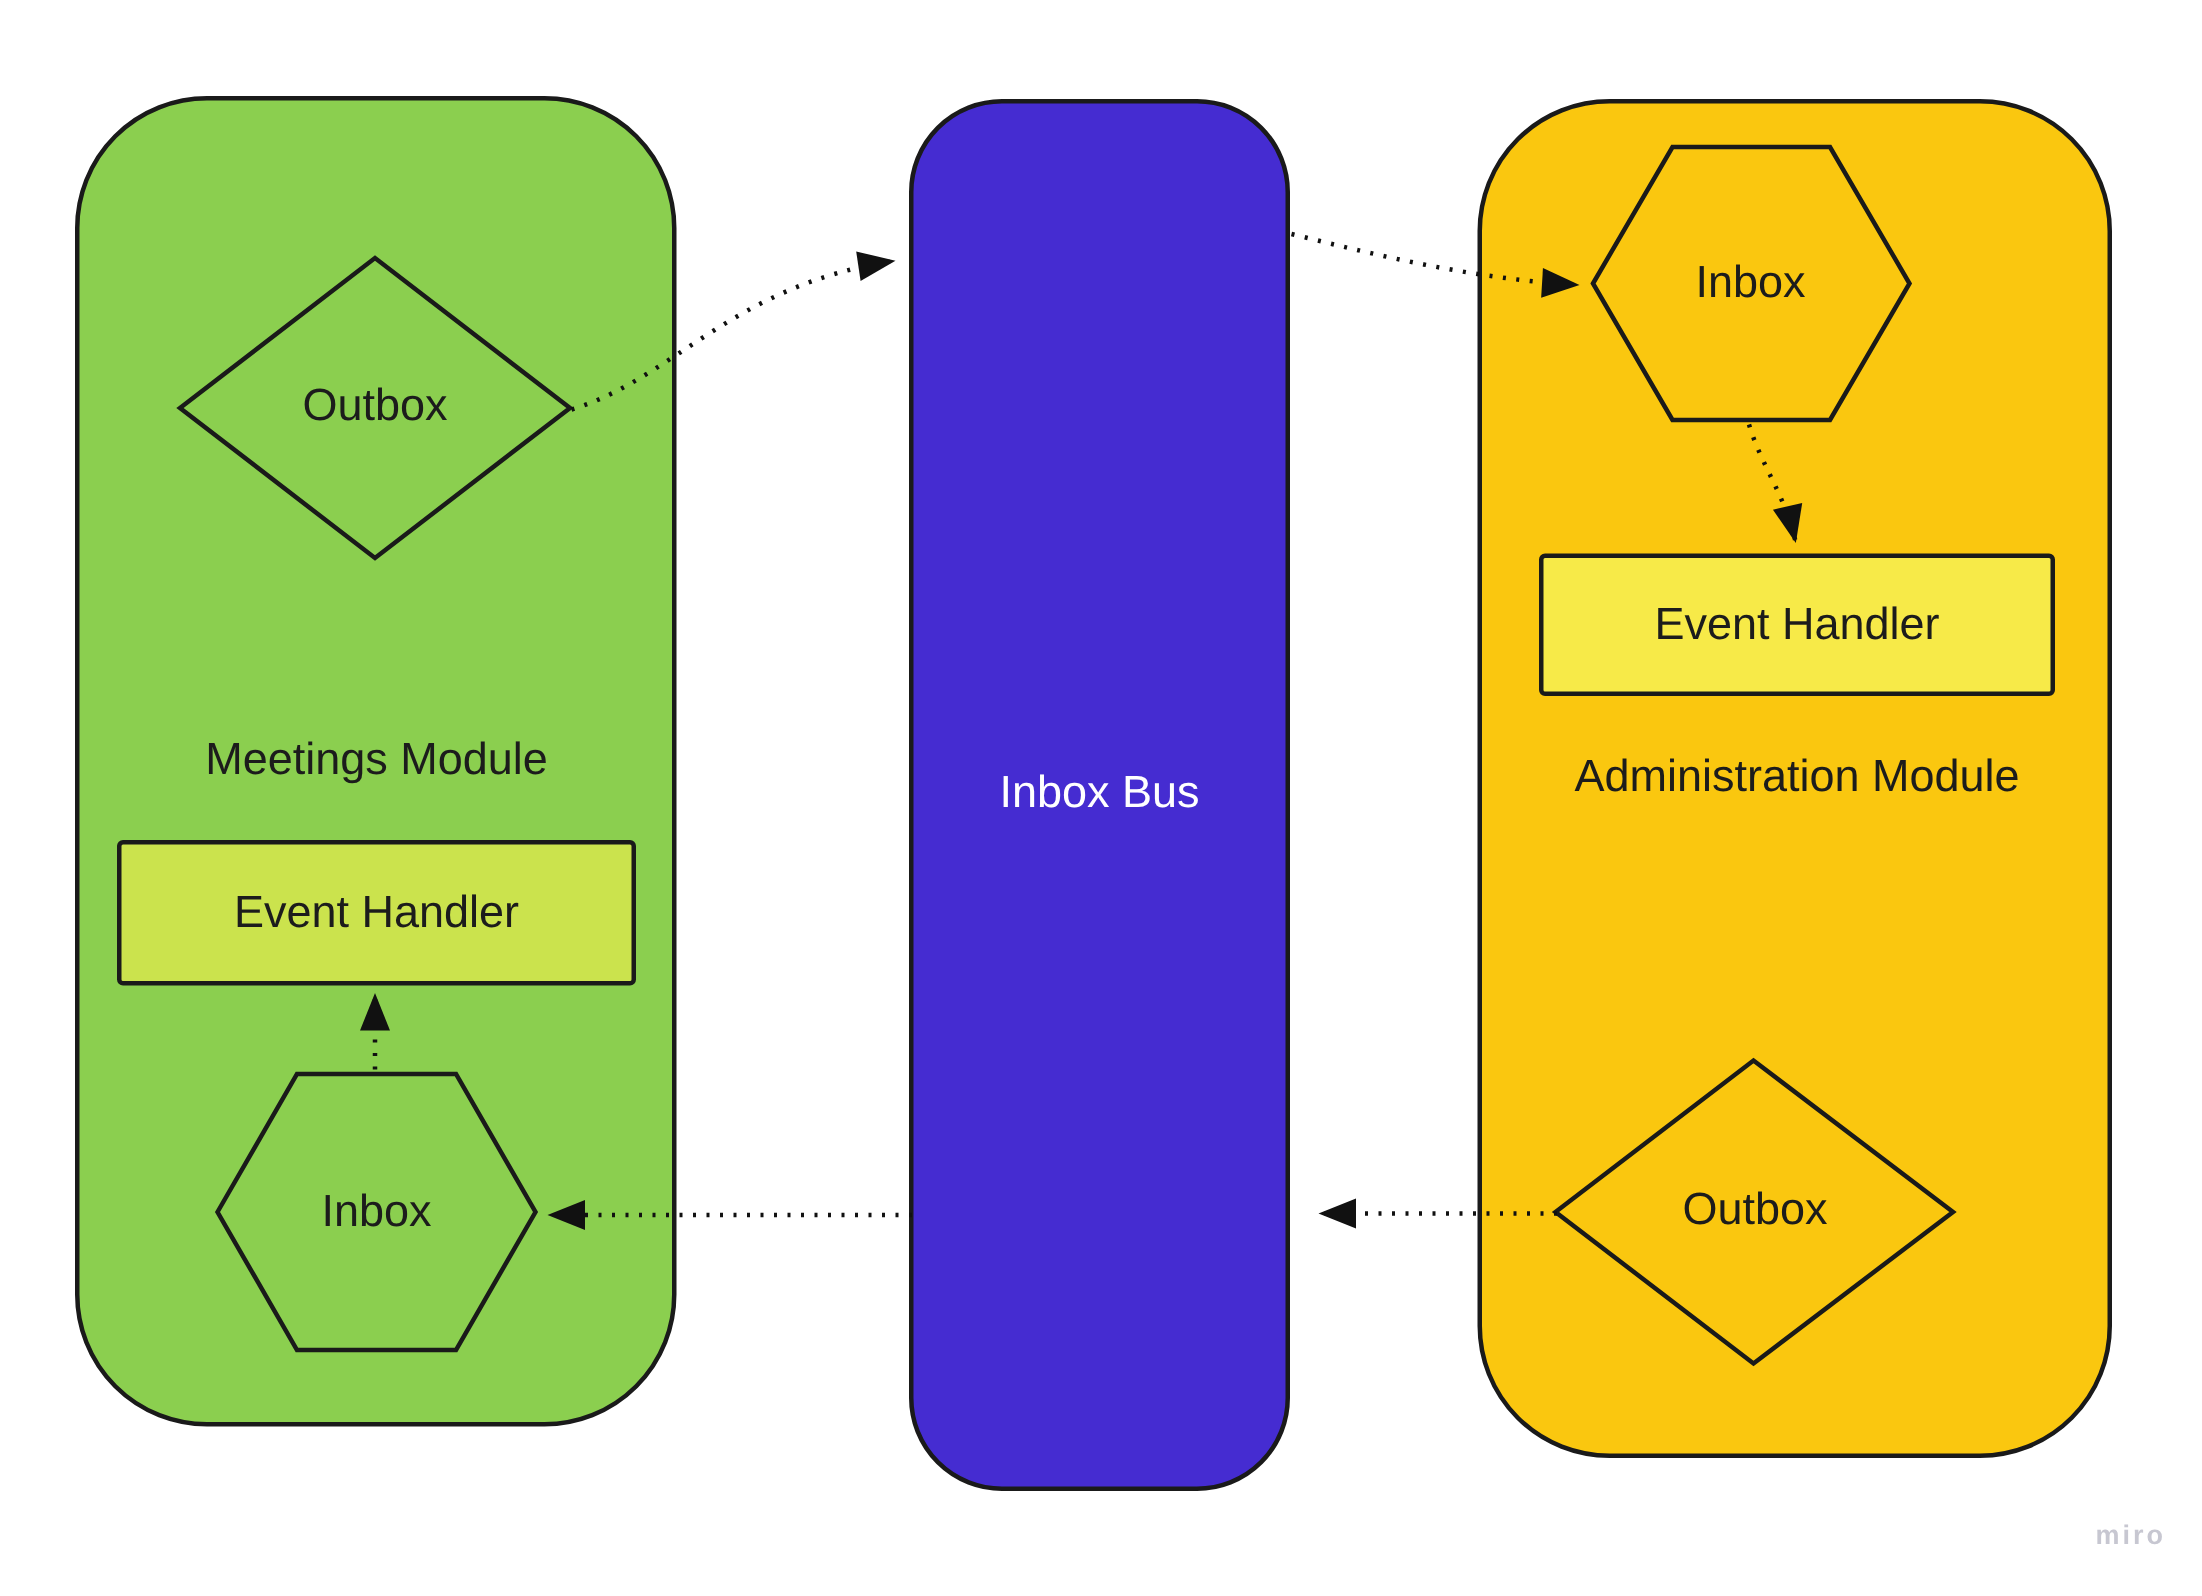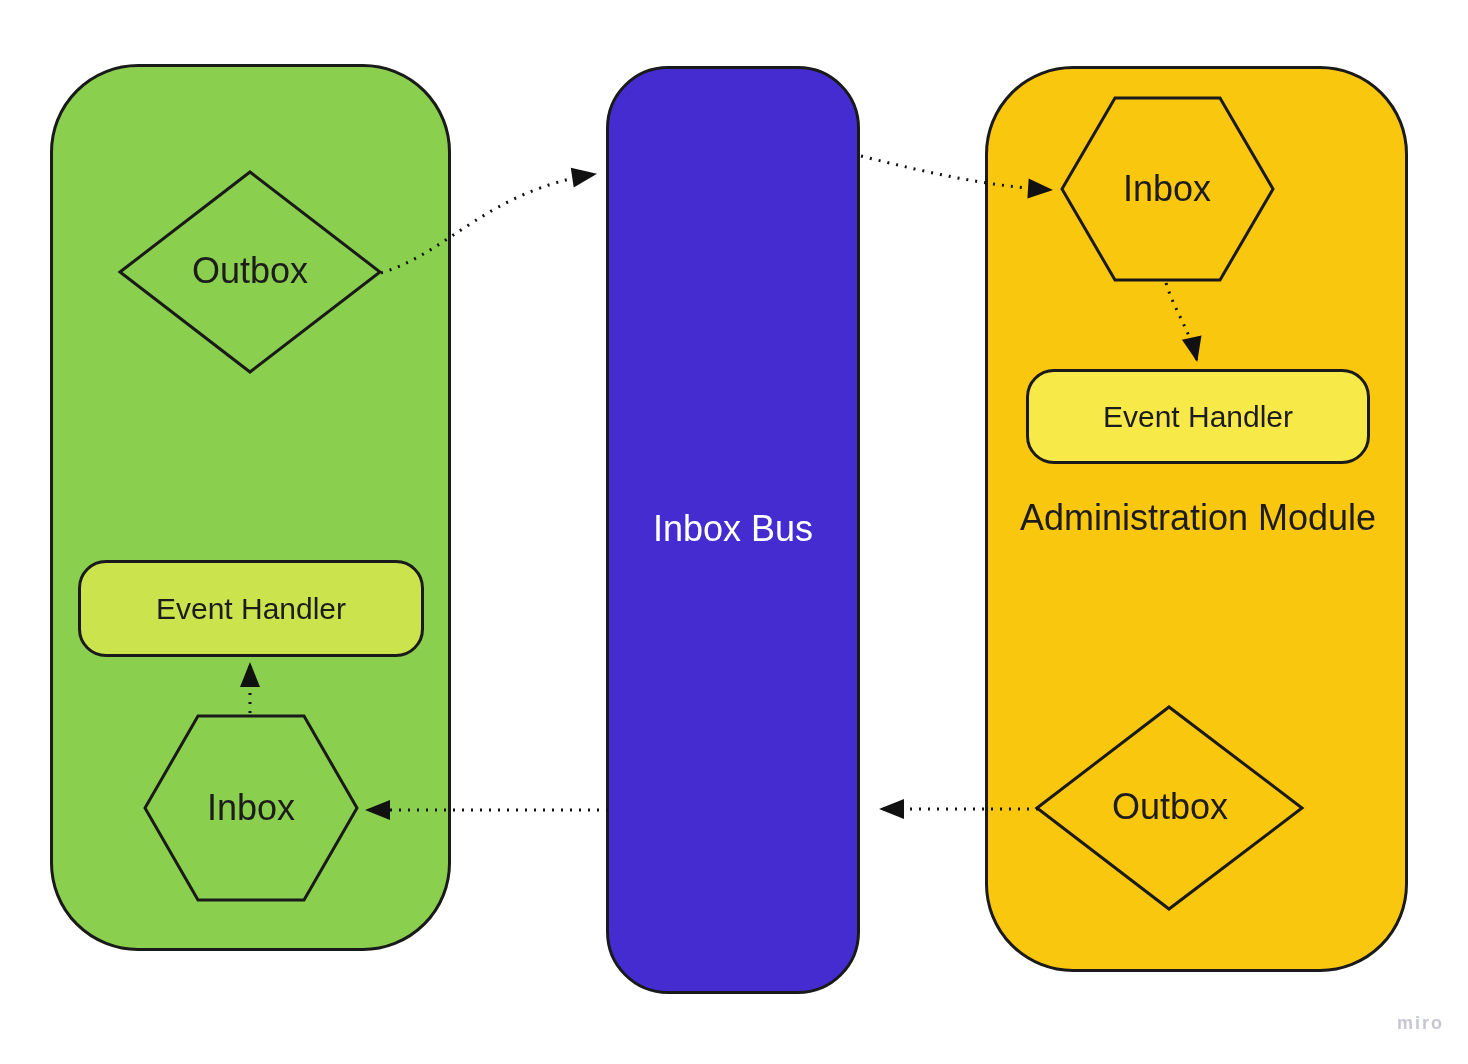--- a/index.html
+++ b/index.html
@@ -30,31 +30,31 @@
     border-radius:88px;
     background:#fac70f;
   }
   .overlay{
     position:absolute;left:0;top:0;width:1468px;height:1064px;
     pointer-events:none;
   }
   .label{
     position:absolute;
     transform:translate(-50%,-50%);
-    font-size:36px;
+    font-size:30px;
     color:#1c1c1c;
     white-space:nowrap;
     line-height:1.2;
   }
   .label.white{color:#ffffff;}
   .handler{
     position:absolute;
     box-sizing:border-box;
     border:3px solid #1a1a1a;
-    border-radius:28px;
+    border-radius:4px;
     display:flex;align-items:center;justify-content:center;
     font-size:30px;color:#1c1c1c;
   }
   .handler.lime{
     left:78px;top:560px;width:346px;height:97px;
     background:#cbe34d;
   }
   .handler.bright-yellow{
     left:1026px;top:369px;width:344px;height:95px;
     background:#f7ea48;
@@ -104,20 +104,21 @@
   </svg>
 
   <div class="handler lime">
     <span>Event Handler</span>
   </div>
   <div class="handler bright-yellow">
     <span>Event Handler</span>
   </div>
 
   <div class="label" style="left:250px;top:271px;">Outbox</div>
+  <div class="label" style="left:251px;top:507px;">Meetings Module</div>
   <div class="label" style="left:251px;top:808px;">Inbox</div>
 
   <div class="label white" style="left:733px;top:529px;">Inbox Bus</div>
 
   <div class="label" style="left:1167px;top:189px;">Inbox</div>
   <div class="label" style="left:1198px;top:518px;">Administration Module</div>
   <div class="label" style="left:1170px;top:807px;">Outbox</div>
 
   <div class="watermark">miro</div>
 

